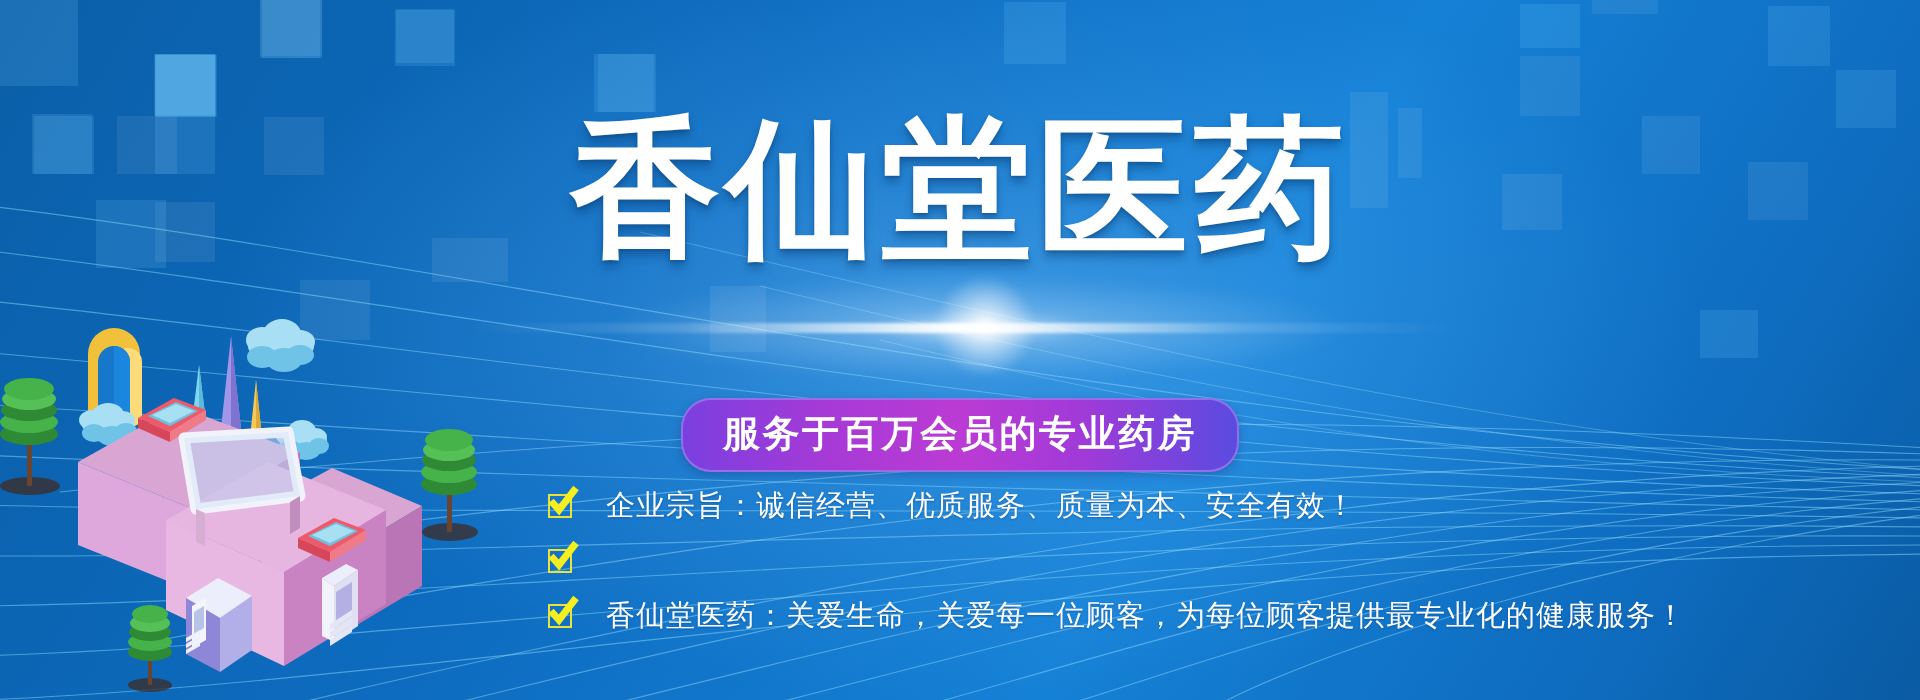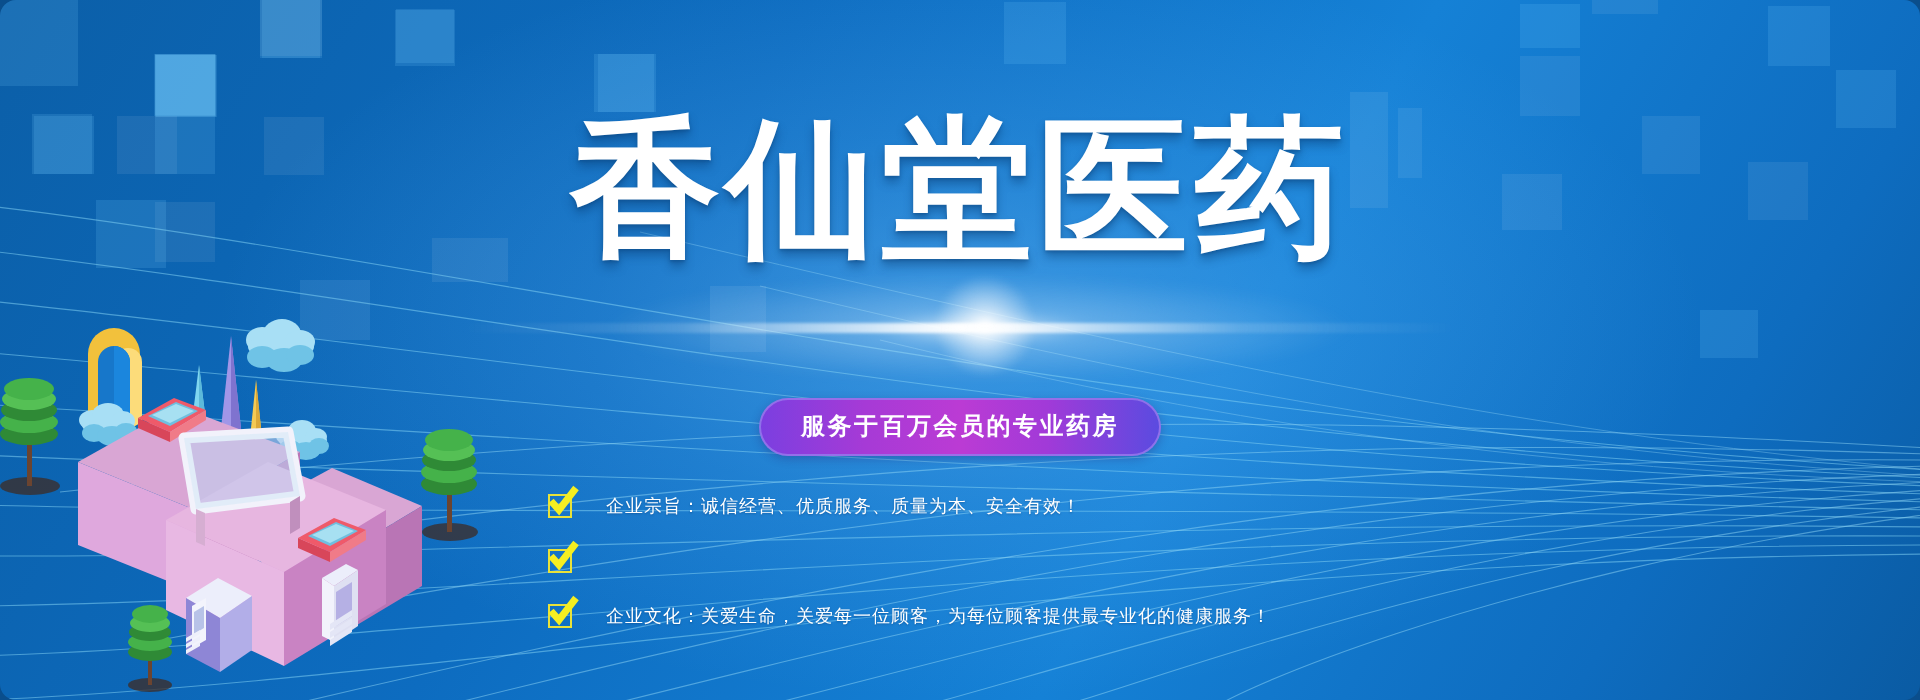--- a/index.html
+++ b/index.html
@@ -7,21 +7,20 @@
     padding: 0;
     background: #0a4e8c;
   }
   #banner {
     position: relative;
     width: 1920px;
     height: 700px;
     overflow: hidden;
     font-family: "Liberation Sans", "DejaVu Sans", sans-serif;
     background: linear-gradient(120deg, #0b5fa8 0%, #0d6cc0 35%, #1581d6 62%, #0e6cbf 85%, #0a5ba3 100%);
-    border-radius: 16px;
   }
 
   
   .bg-glow-center {
     position: absolute;
     left: 50%; top: 46%;
     width: 1500px; height: 760px;
     transform: translate(-50%, -50%);
     background: radial-gradient(ellipse at 50% 50%, rgba(120,195,255,0.42) 0%, rgba(90,175,245,0.22) 35%, rgba(20,110,195,0.0) 70%);
     pointer-events: none;
@@ -86,21 +85,21 @@
     display: flex;
     justify-content: center;
   }
   .badge {
     display: inline-block;
     padding: 11px 40px 13px;
     border-radius: 30px;
     background: linear-gradient(90deg, #7b3fe0 0%, #a63ad6 26%, #bb3bd4 50%, #a13ad8 72%, #5b4be0 100%);
     border: 2px solid rgba(150,120,235,0.85);
     color: #ffffff;
-    font-size: 24px;
+    font-size: 37px;
     font-weight: 700;
     letter-spacing: 2.5px;
     line-height: 1.25;
     box-shadow: 0 3px 10px rgba(40,20,100,0.28);
     white-space: nowrap;
   }
 
   .bullets {
     position: absolute;
     left: 546px;
@@ -125,21 +124,21 @@
     border: 2px solid #e8e23a;
     box-sizing: border-box;
   }
   .check-mark {
     position: absolute;
     left: 1px; top: -4px;
     width: 32px; height: 32px;
   }
   .bullet-text {
     color: #ffffff;
-    font-size: 18px;
+    font-size: 29px;
     font-weight: 400;
     letter-spacing: 1px;
     white-space: nowrap;
     text-shadow: 0 1px 2px rgba(10,60,120,0.45);
   }
 
   
   .illo { position: absolute; left: 0; bottom: 0; width: 500px; height: 390px; }
 </style>
 </head>
@@ -396,18 +395,18 @@
         </span>
       </div>
 
       <div class="bullet">
         <span class="check-icon">
           <span class="check-box"></span>
           <svg class="check-mark" viewBox="0 0 32 32">
             <path d="M4,16 L12,25 L29,3" fill="none" stroke="#f5ee21" stroke-width="7" stroke-linecap="butt" stroke-linejoin="miter"></path>
           </svg>
         </span>
-        <span class="bullet-text">企业文化：关爱生命，关爱每一位顾客，为每位顾客提供最专业化的健康服务！</span>
+        <span class="bullet-text">香仙堂医药：关爱生命，关爱每一位顾客，为每位顾客提供最专业化的健康服务！</span>
       </div>
 
     </div>
   </div>
 </div>
 
 </body></html>

